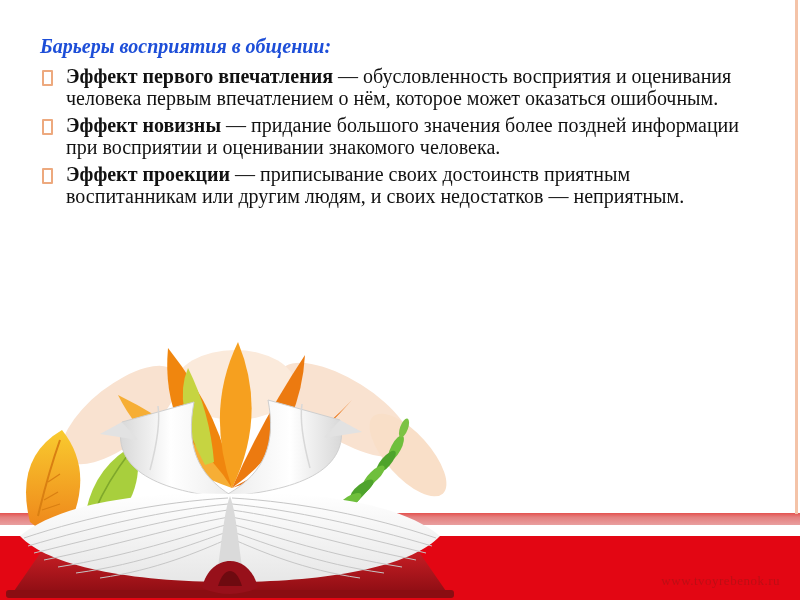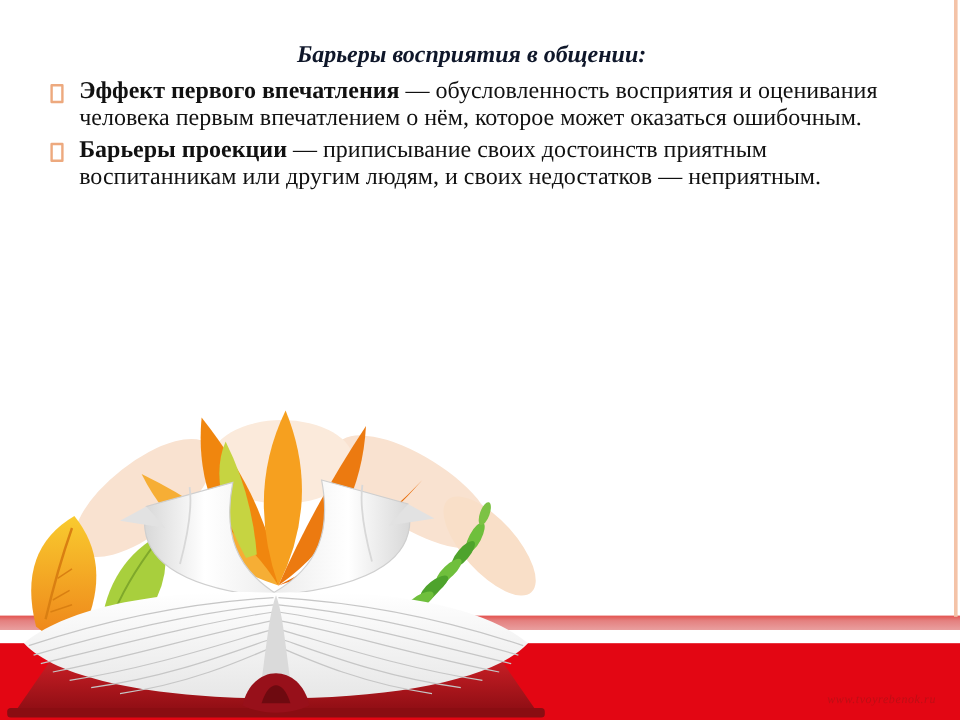--- a/index.html
+++ b/index.html
@@ -21,39 +21,39 @@
     position: absolute; left: 0; right: 0; top: 513px; height: 12px;
     background: linear-gradient(#e4524f 0%, #e4807f 35%, #e99f9f 100%);
     z-index: 0;
   }
   .red-band {
     position: absolute; left: 0; right: 0; top: 536px; height: 64px;
     background: var(--accent-red, #e30613); z-index: 0;
   }
   .watermark {
     position: absolute; right: 20px; bottom: 11px;
-    font-size: 10px; font-style: italic; letter-spacing: 0.5px;
+    font-size: 13px; letter-spacing: 0.5px;
     color: var(--watermark-red, #bb0f15); opacity: 0.95;
   }
 
   
   .book-art {
     position: absolute; left: 0; top: 340px; width: 460px; height: 260px;
     z-index: 2;
   }
 
   
   .content {
     position: absolute; left: 40px; top: 34px; width: 706px; z-index: 3;
     color: #111111;
   }
   .title {
-    margin: 0 0 8px 0; text-align: center;
+    margin: 0 0 8px 0; 
     font-size: 20px; line-height: 24px; font-weight: bold; font-style: italic;
-    color: #0f172a;
+    color: #1d4ed8;
   }
   .bullets { list-style: none; margin: 0; padding: 0; }
   .bullets li {
     position: relative; padding-left: 26px; margin-bottom: 6px;
     font-size: 20px; line-height: 21.6px;
   }
   .marker {
     position: absolute; left: 2px; top: 4px;
     width: 7px; height: 12px;
     border: 2px solid var(--bullet-outline, #eda97e);
@@ -173,17 +173,18 @@
       <path d="M216 242 C222 200 224 172 230 156 C236 172 238 200 244 242 Z" fill="#dadada"></path>
       <path d="M202 248 C210 212 250 212 258 248 C240 256 220 256 202 248 Z" fill="#97101a"></path>
       <path d="M218 246 C224 226 236 226 242 246 Z" fill="#6e0a10"></path>
     </g>
   </svg>
 
   <div class="content">
     <h1 class="title">Барьеры восприятия в общении:</h1>
     <ul class="bullets">
       <li><span class="marker"></span><b>Эффект первого впечатления</b><span> — обусловленность восприятия и оценивания человека первым впечатлением о нём, которое может оказаться ошибочным.</span></li>
-      <li><span class="marker"></span><b>Барьеры проекции</b><span> — приписывание своих достоинств приятным воспитанникам или другим людям, и своих недостатков — неприятным.</span></li>
+      <li><span class="marker"></span><b>Эффект новизны</b><span> — придание большого значения более поздней информации при восприятии и оценивании знакомого человека.</span></li>
+      <li><span class="marker"></span><b>Эффект проекции</b><span> — приписывание своих достоинств приятным воспитанникам или другим людям, и своих недостатков — неприятным.</span></li>
     </ul>
   </div>
 
 </div>
 
 </body></html>

